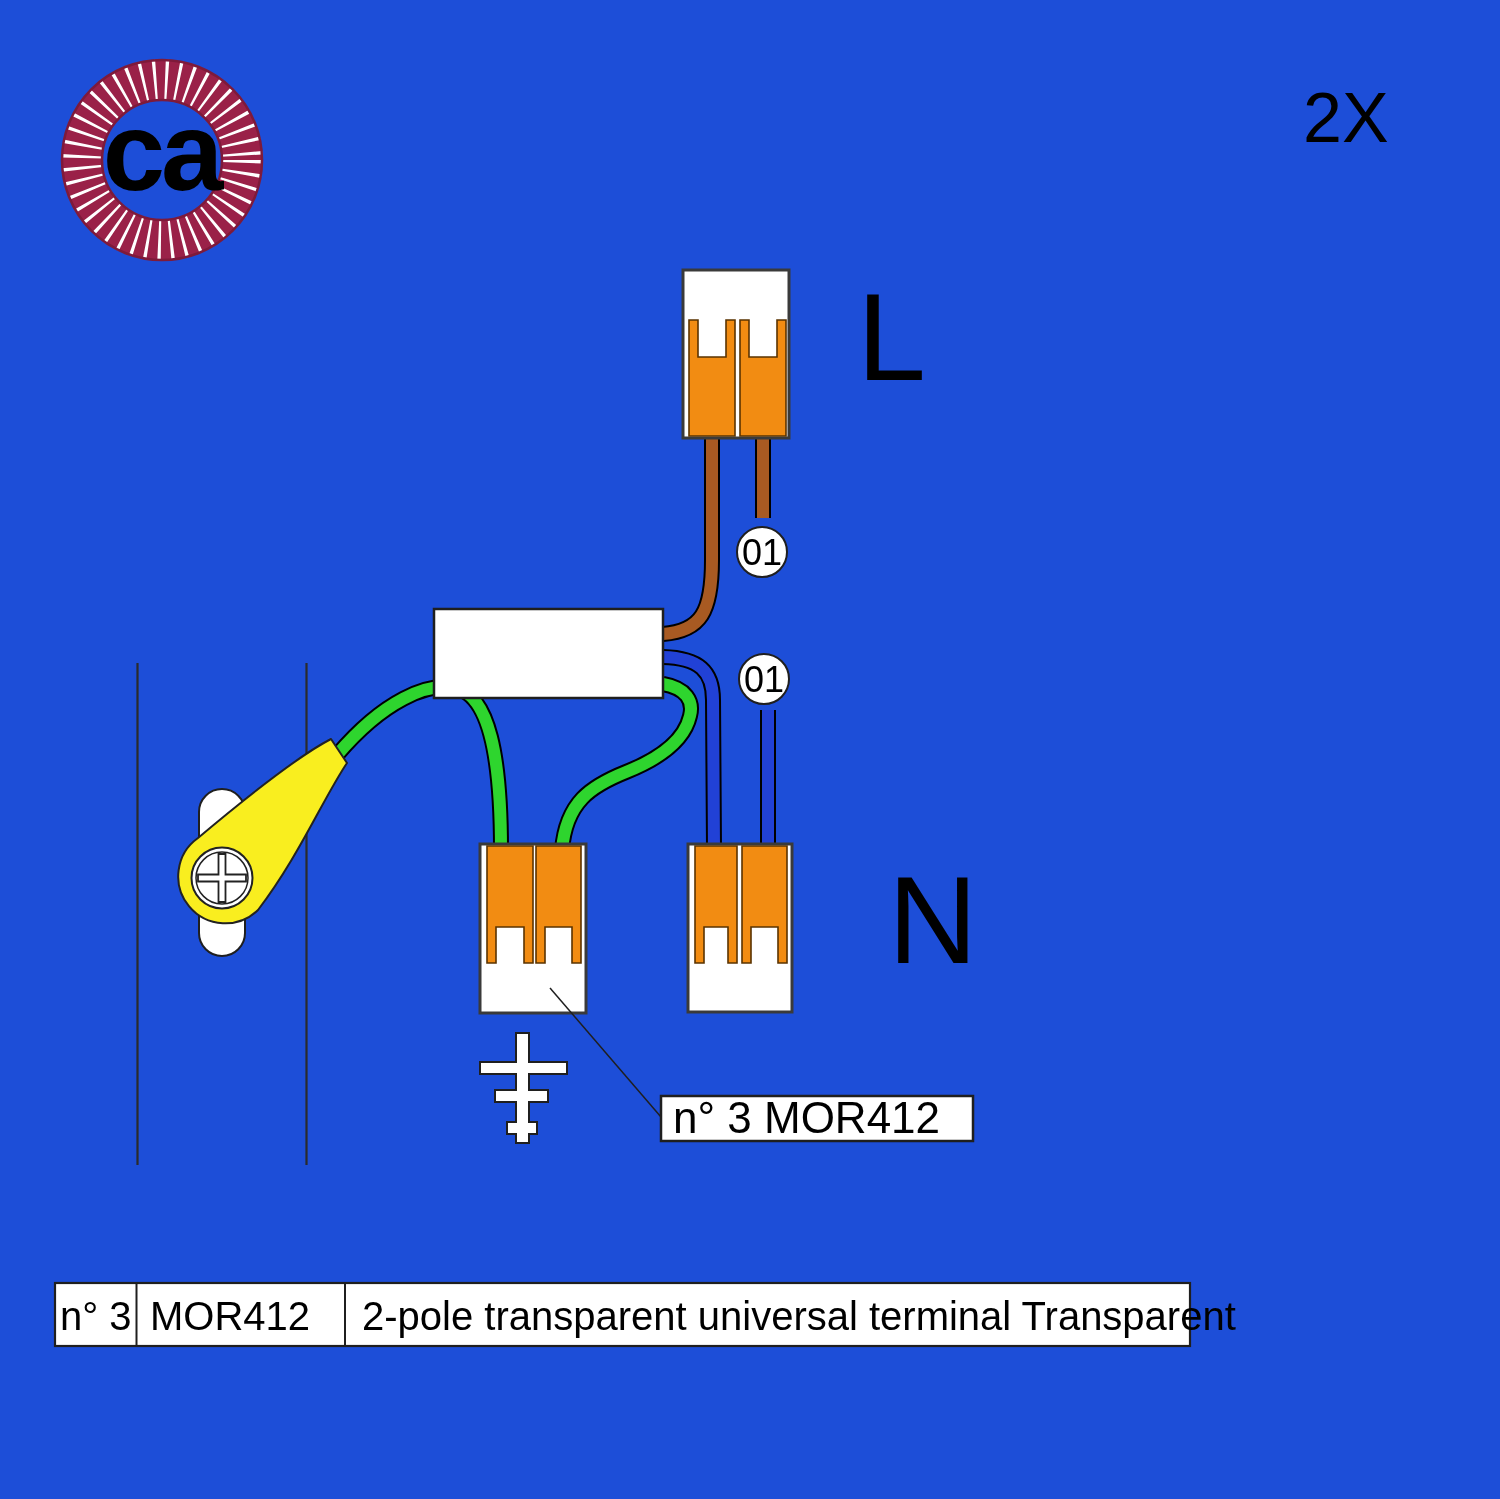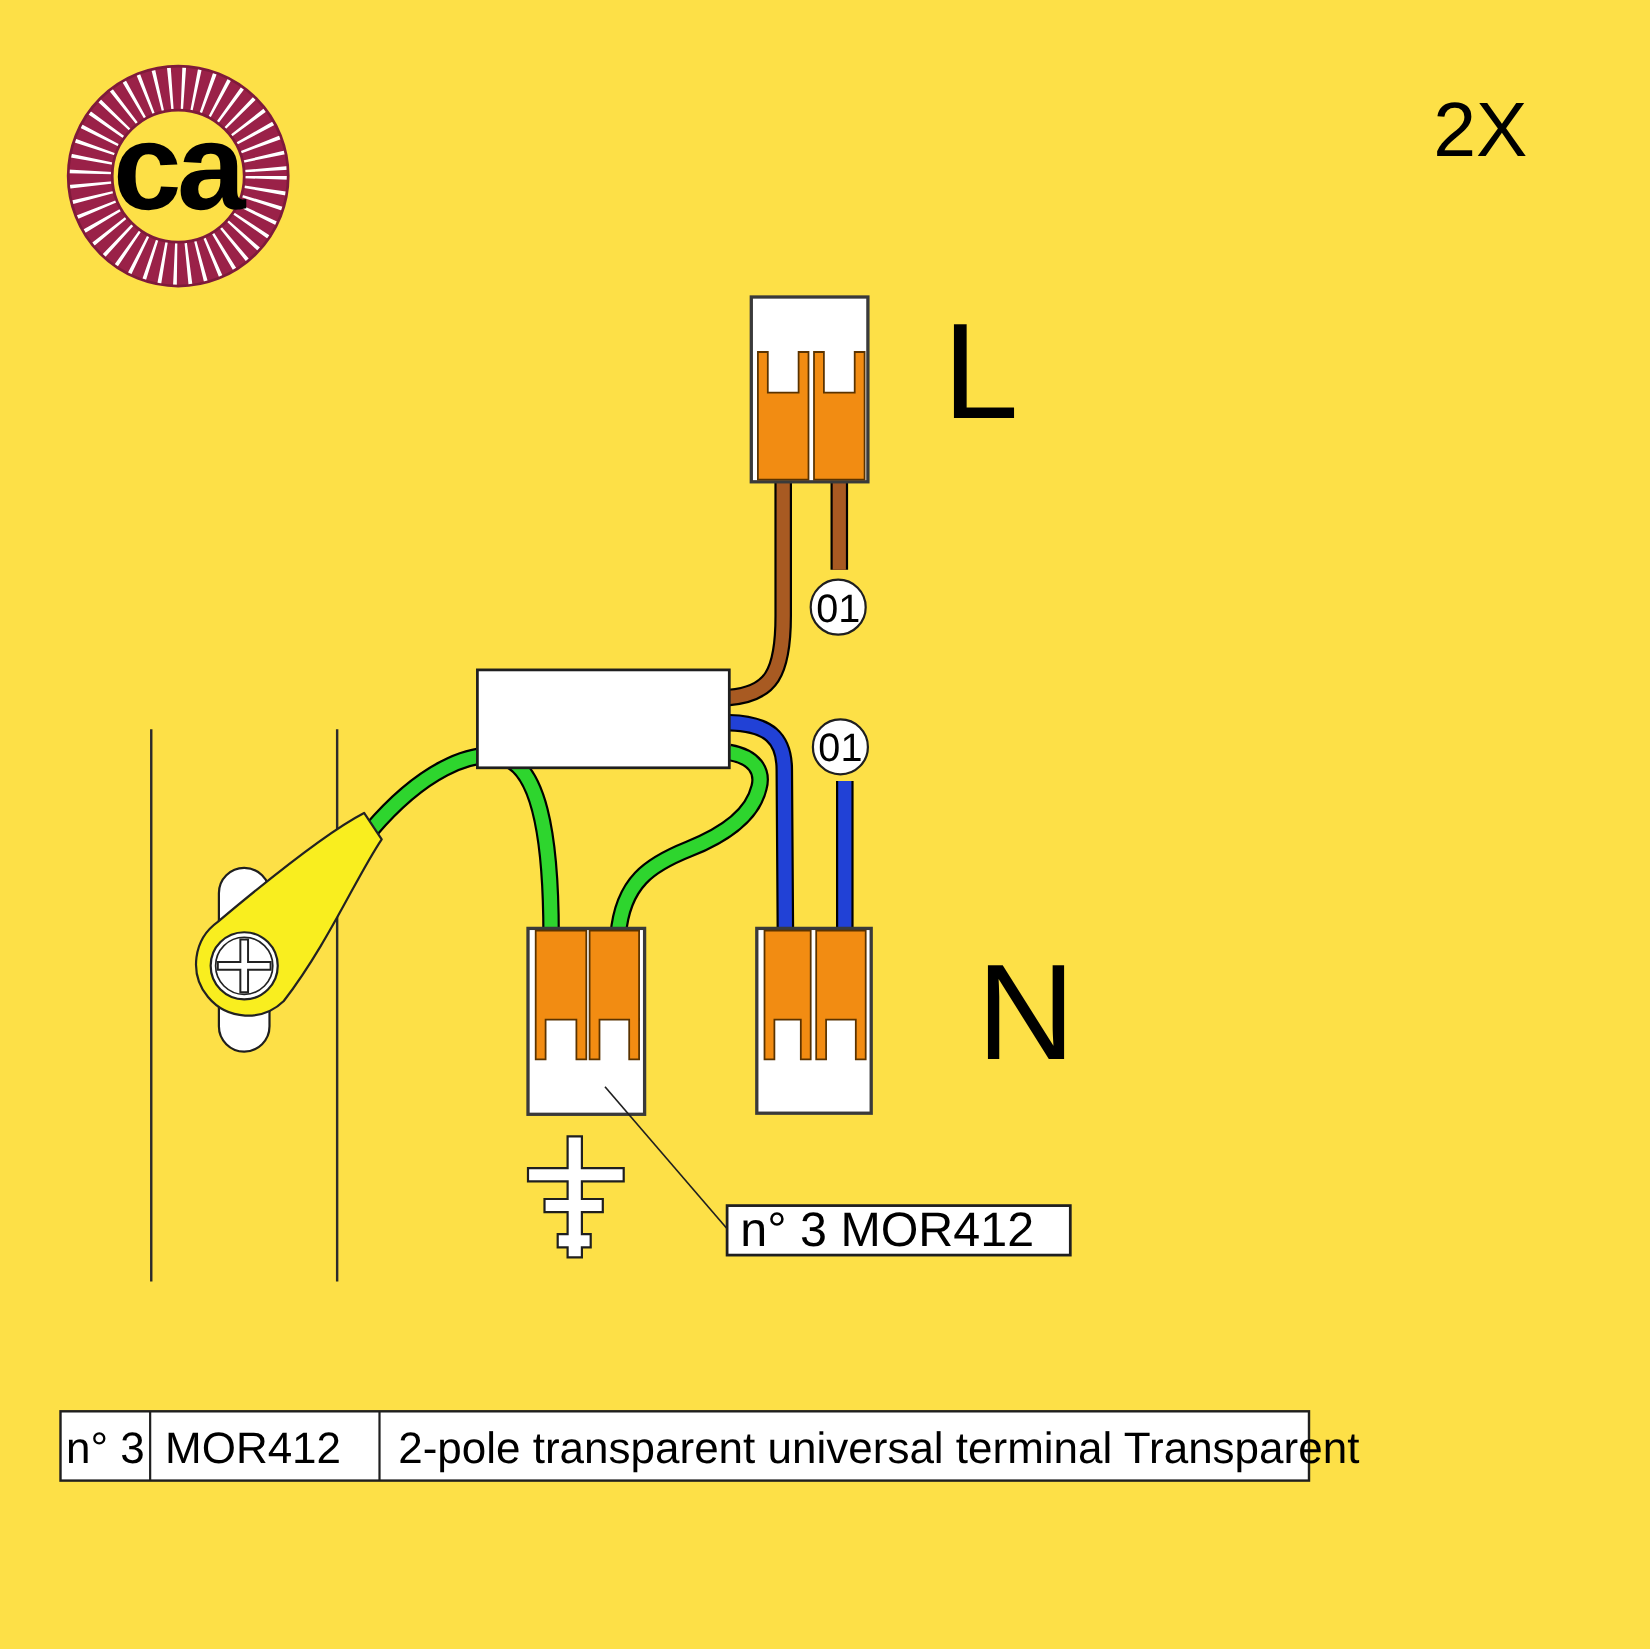--- a/index.html
+++ b/index.html
@@ -1,16 +1,16 @@
 <!DOCTYPE html>
 <html><head>
 <meta charset="utf-8">
 <style>
   html,body{margin:0;padding:0;background:#ffffff;}
-  .stage{position:relative;width:1500px;height:1499px;background:#fde047;overflow:hidden;}
+  .stage{position:relative;width:1500px;height:1499px;background:#1d4ed8;overflow:hidden;}
   .stage svg{position:absolute;left:0;top:0;}
   svg text{font-family:"Liberation Sans","DejaVu Sans",sans-serif;fill:#000000;}
   .logo-text{font-weight:bold;letter-spacing:-4px;}
   .qty-text{font-size:70px;}
   .big-letter{font-size:124px;}
   .tag-text{font-size:36px;text-anchor:middle;}
   .callout-text{font-size:44px;}
   .table-text{font-size:40px;}
   .wire-under{fill:none;stroke:#000000;stroke-width:16;stroke-linecap:butt;stroke-linejoin:round;}
   .wire-over{fill:none;stroke-width:12;stroke-linecap:butt;stroke-linejoin:round;}

